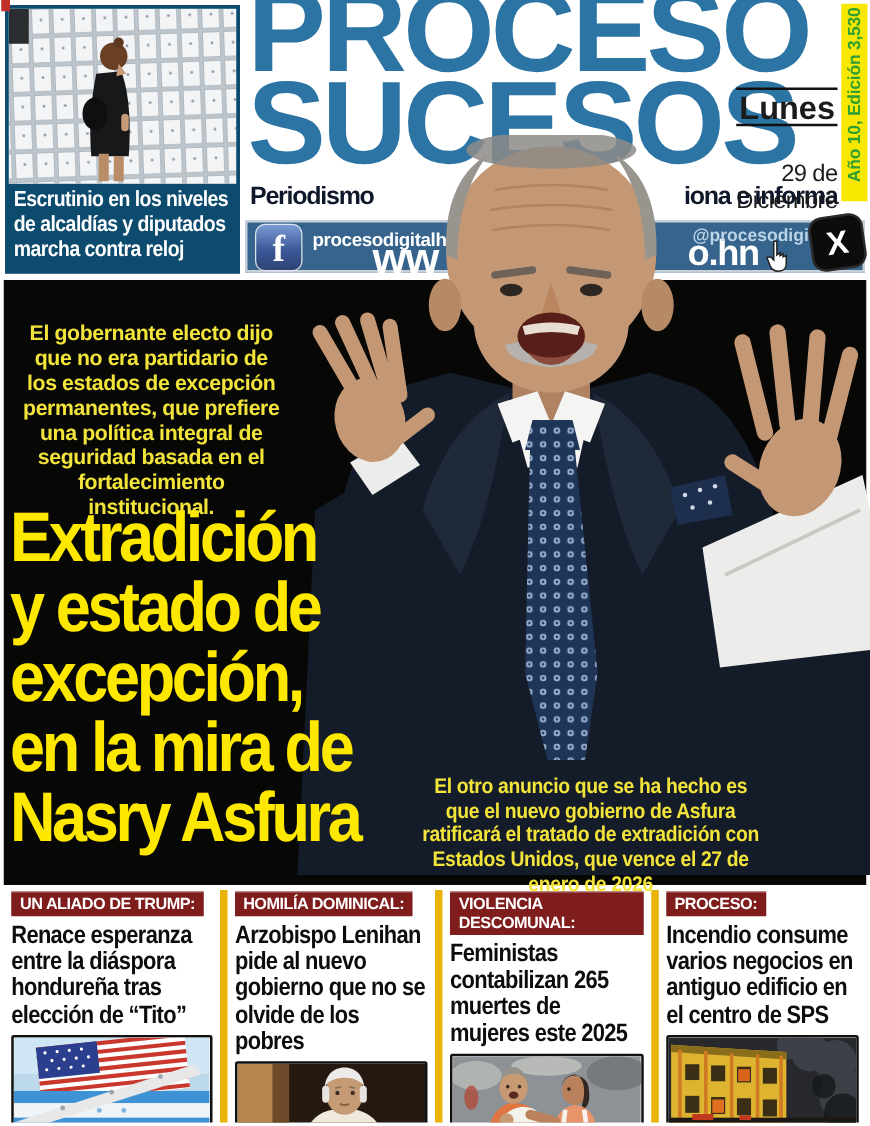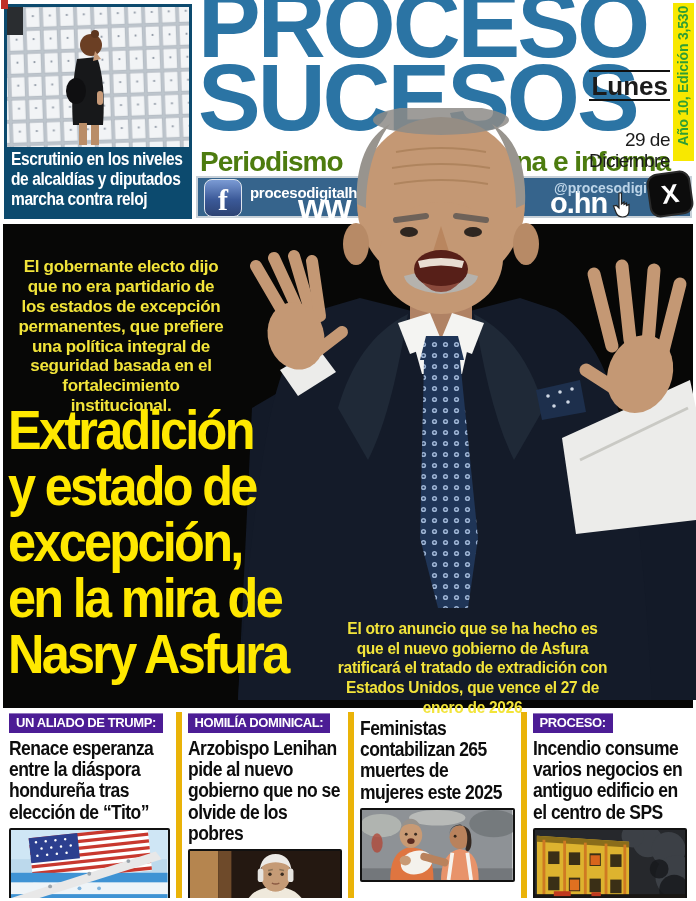--- a/index.html
+++ b/index.html
@@ -6,21 +6,21 @@
   .page{position:relative;width:696px;height:901px;margin:0 auto;background:#ffffff;
         overflow:hidden;font-family:"Liberation Sans",sans-serif;}
   
   .top-card{position:absolute;left:4px;top:4px;width:188px;height:215px;background:#0c4a6e;}
   .top-card .photo{position:absolute;left:3px;top:3px;width:182px;height:140px;overflow:hidden;background:#d8dde2;}
   .top-card .cap{position:absolute;left:7px;top:146px;width:112%;transform:scaleX(.89);transform-origin:left top;
       color:#fff;font-weight:bold;font-size:17.5px;line-height:1.13;letter-spacing:-.5px;}
   .logo{position:absolute;left:198px;top:-12px;color:#2b74a4;font-weight:bold;
         font-size:94px;line-height:73px;letter-spacing:-3px;white-space:nowrap;}
   .tagline{position:absolute;left:200px;top:146px;width:470px;display:flex;justify-content:space-between;
-        color:#4d7c0f;font-weight:bold;font-size:28px;letter-spacing:-1px;}
+        color:#0f172a;font-weight:bold;font-size:20px;letter-spacing:-1px;}
   .date-block{position:absolute;left:588px;top:70px;width:82px;text-align:right;color:#1b1b1b;}
   .date-block .day{display:inline-block;font-weight:bold;font-size:26px;line-height:26px;
         border-top:2px solid #111;border-bottom:2px solid #111;padding:1px 2px 0;}
   .date-block .d1,.date-block .d2{font-size:19px;line-height:21px;letter-spacing:-.5px;margin-top:28px;}
   .edition-strip{position:absolute;left:673px;top:3px;width:21px;height:158px;background:#f8e800;}
   .edition-strip span{display:block;writing-mode:vertical-rl;transform:rotate(180deg);
         font-weight:bold;font-size:14px;color:#2f9e33;letter-spacing:-.2px;padding:3px 2px;white-space:nowrap;}
   .social-bar{position:absolute;left:196px;top:176px;width:496px;height:42px;background:#36648c;
         border:2px solid #c7d0d8;box-sizing:border-box;}
   .fb{position:absolute;left:6px;top:1px;width:36px;height:36px;border-radius:8px;
@@ -43,21 +43,21 @@
   .bigline span{display:block;white-space:nowrap;color:#ffe800;font-weight:bold;font-size:56px;
         line-height:56px;letter-spacing:-3px;transform:scaleX(.9);transform-origin:left top;}
   .deck-right{position:absolute;left:336px;top:602px;width:300px;z-index:10;color:#f2e43a;
         font-weight:bold;font-size:17px;line-height:1.16;text-align:center;letter-spacing:-.3px;
         transform:scaleX(.91);transform-origin:left top;}
   
   .bottom{position:absolute;left:3px;top:712px;width:690px;height:186px;background:#fff;
         display:grid;grid-template-columns:1fr 1fr 1fr 1fr;}
   .col{padding:1px 6px 0 6px;overflow:hidden;}
   .col+.col{border-left:6px solid #eab308;}
-  .kicker{display:inline-block;background:#4c1d95;color:#fff;font-weight:bold;font-size:13px;
+  .kicker{display:inline-block;background:#7f1d1d;color:#fff;font-weight:bold;font-size:13px;
         letter-spacing:-.4px;padding:2px 7px 3px;box-shadow:inset 0 1px 0 rgba(255,255,255,.4);}
   .bhead{width:114%;transform:scaleX(.875);transform-origin:left top;margin-top:5px;
         color:#0d0d0d;font-weight:bold;font-size:20px;line-height:1.06;letter-spacing:-.6px;}
   .bimg{margin-top:5px;height:70px;border:2px solid #111;border-radius:2px;overflow:hidden;}
   .bimg svg{display:block;width:100%;height:100%;}
   .corner-mark{position:absolute;left:1px;top:0;width:7px;height:9px;background:#c03028;z-index:3;}
 </style>
 </head>
 <body>
 
@@ -283,20 +283,21 @@
           <rect x="104" y="18" width="6" height="14" rx="3" fill="#e6e4e0"></rect>
           <circle cx="85" cy="24" r="1.8" fill="#3a2d22"></circle>
           <circle cx="98" cy="24" r="1.8" fill="#3a2d22"></circle>
           <path d="M83,20 L88,19 M95,19 L100,20" stroke="#8a7257" stroke-width="1.5"></path>
           <path d="M87,33 Q91,35 95,33" stroke="#8a5a42" stroke-width="1.5" fill="none"></path>
         </svg>
       </div>
     </div>
 
     <div class="col">
+      <span class="kicker">VIOLENCIA DESCOMUNAL:</span>
       <div class="bhead">Feministas contabilizan 265 muertes de mujeres este 2025</div>
       <div class="bimg">
         <svg viewBox="0 0 160 72" preserveAspectRatio="none">
           <rect width="160" height="72" fill="#8e9296"></rect>
           <ellipse cx="20" cy="16" rx="22" ry="12" fill="#b9bdb6" opacity=".8"></ellipse>
           <ellipse cx="140" cy="14" rx="26" ry="14" fill="#6f7477" opacity=".8"></ellipse>
           <ellipse cx="80" cy="8" rx="30" ry="8" fill="#caccc6" opacity=".7"></ellipse>
           <rect x="0" y="60" width="160" height="12" fill="#73777b"></rect>
           <ellipse cx="16" cy="34" rx="6" ry="10" fill="#b04a3a" opacity=".8"></ellipse>
           <path d="M30,72 C30,50 38,40 52,38 L62,40 C72,44 76,54 76,72 Z" fill="#df7540"></path>

